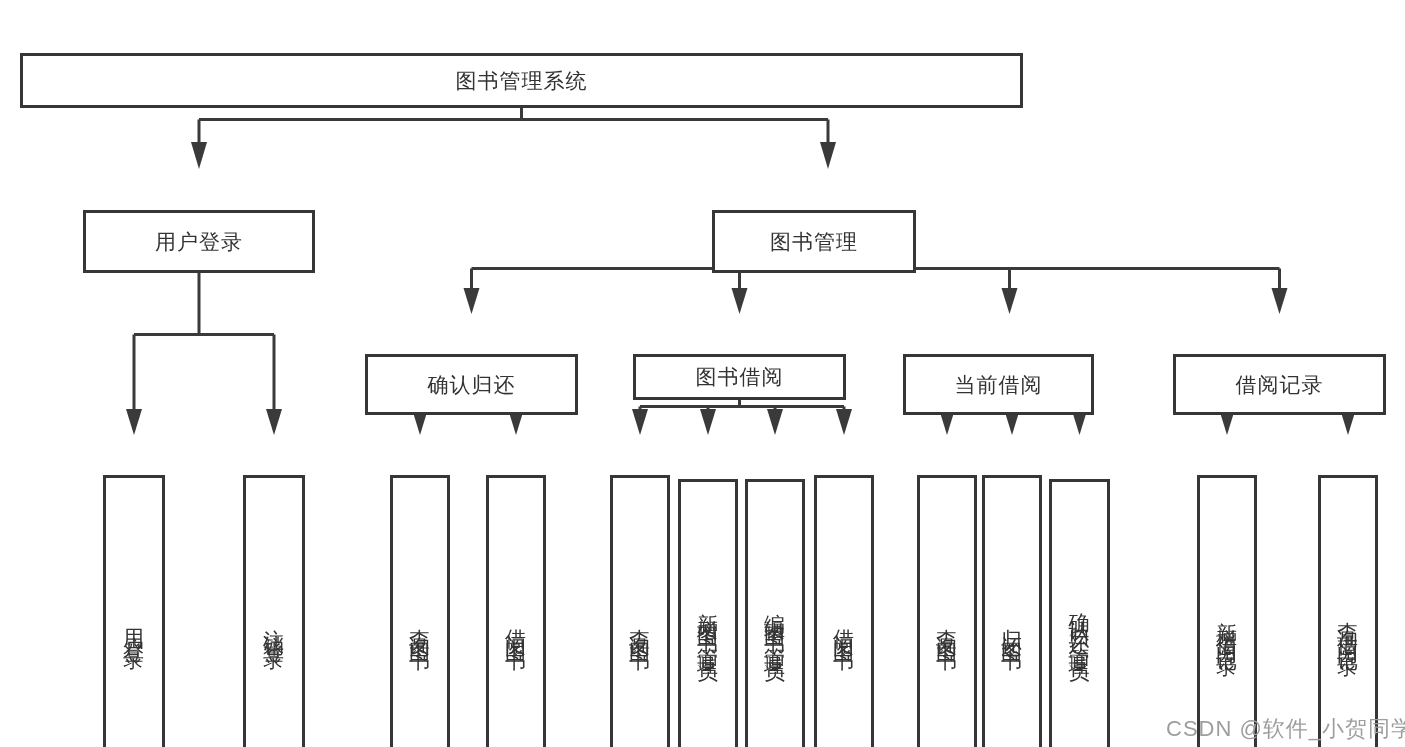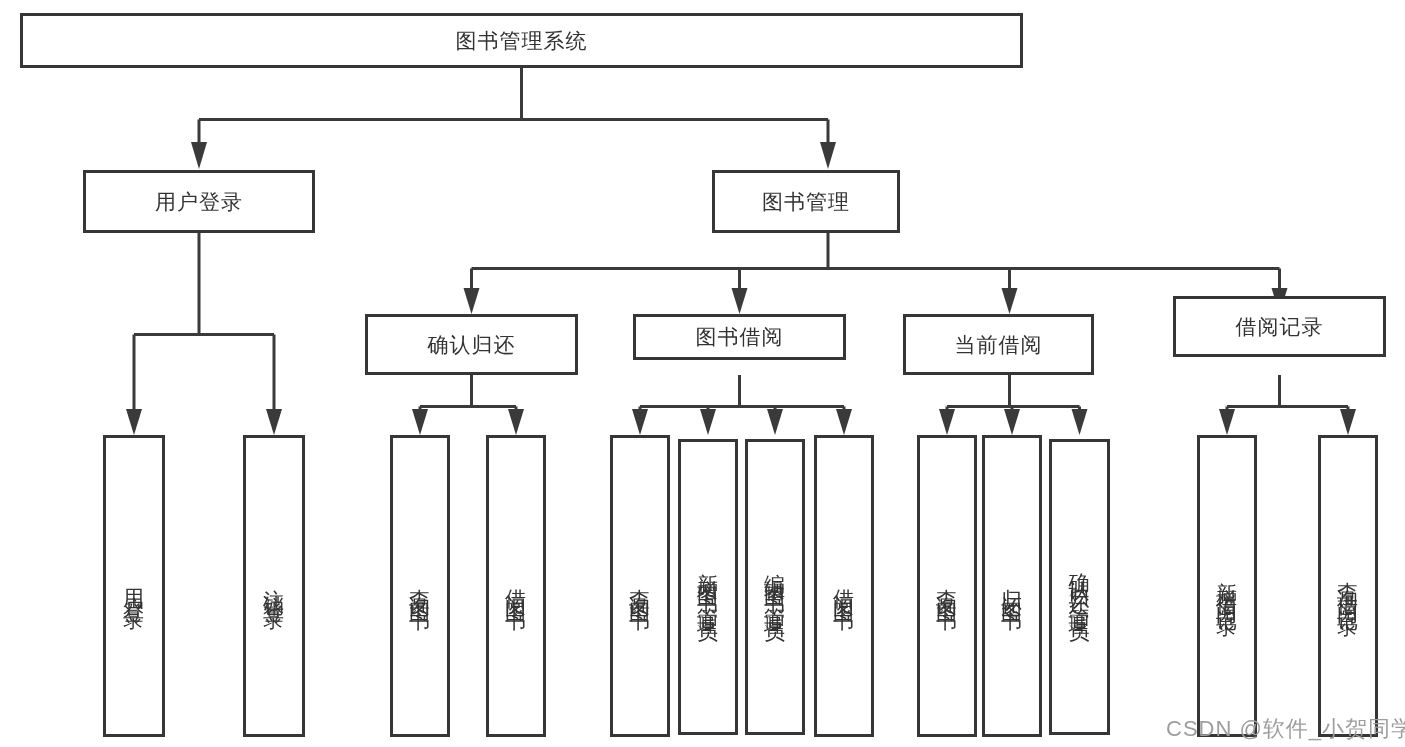--- a/index.html
+++ b/index.html
@@ -17,20 +17,21 @@
     border: 3px solid #363636;
     background: #ffffff;
     display: flex;
     align-items: center;
     justify-content: center;
     font-size: 21px;
     color: #333333;
     letter-spacing: 1px;
     text-align: center;
     z-index: 2;
+    margin-top: 40px;
   }
   .leaf {
     writing-mode: vertical-lr;
     text-orientation: mixed;
     letter-spacing: 7px;
     line-height: 1;
     font-size: 21px;
   }
   .connectors {
     position: absolute;
@@ -97,26 +98,26 @@
       <polygon points="1071.5,409 1087.5,409 1079.5,435"></polygon>
 
       <polygon points="1219,409 1235,409 1227,435"></polygon>
       <polygon points="1340,409 1356,409 1348,435"></polygon>
     </g>
   </svg>
 
   <div class="box" style="left:20px; top:13px; width:1003px; height:55px;">图书管理系统</div>
 
   <div class="box" style="left:83px; top:170px; width:232px; height:63px;">用户登录</div>
-  <div class="box" style="left:712px; top:170px; width:188px; height:63px;">图书管理</div>
+  <div class="box" style="left:712px; top:170px; width:204px; height:63px;">图书管理</div>
 
   <div class="box" style="left:365px; top:314px; width:213px; height:61px;">确认归还</div>
   <div class="box" style="left:633px; top:314px; width:213px; height:46px;">图书借阅</div>
   <div class="box" style="left:903px; top:314px; width:191px; height:61px;">当前借阅</div>
-  <div class="box" style="left:1173px; top:296px; width:213px; height:61px;">借阅记录</div>
+  <div class="box" style="left:1173px; top:314px; width:213px; height:61px;">借阅记录</div>
 
   <div class="box leaf" style="left:103px; top:435px; width:62px; height:302px;">用户登录</div>
   <div class="box leaf" style="left:243px; top:435px; width:62px; height:302px;">注销登录</div>
 
   <div class="box leaf" style="left:390px; top:435px; width:60px; height:302px;">查询图书</div>
   <div class="box leaf" style="left:486px; top:435px; width:60px; height:302px;">借阅图书</div>
 
   <div class="box leaf" style="left:610px; top:435px; width:60px; height:302px;">查询图书</div>
   <div class="box leaf" style="left:678px; top:439px; width:60px; height:296px;">新增图书（管理员）</div>
   <div class="box leaf" style="left:745px; top:439px; width:60px; height:296px;">编辑图书（管理员）</div>

